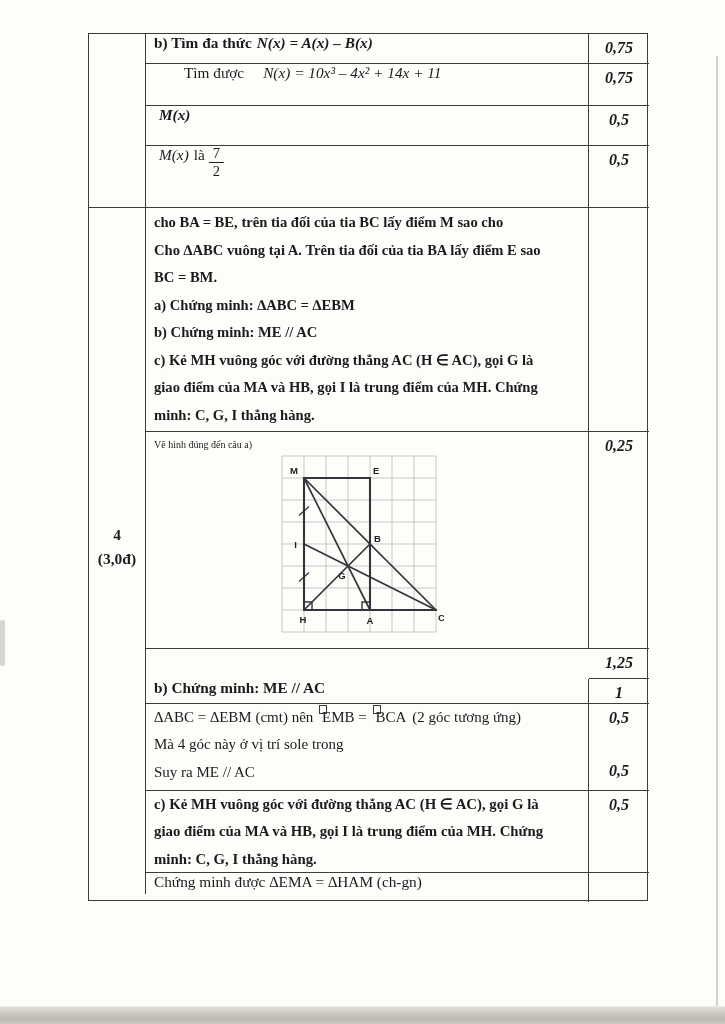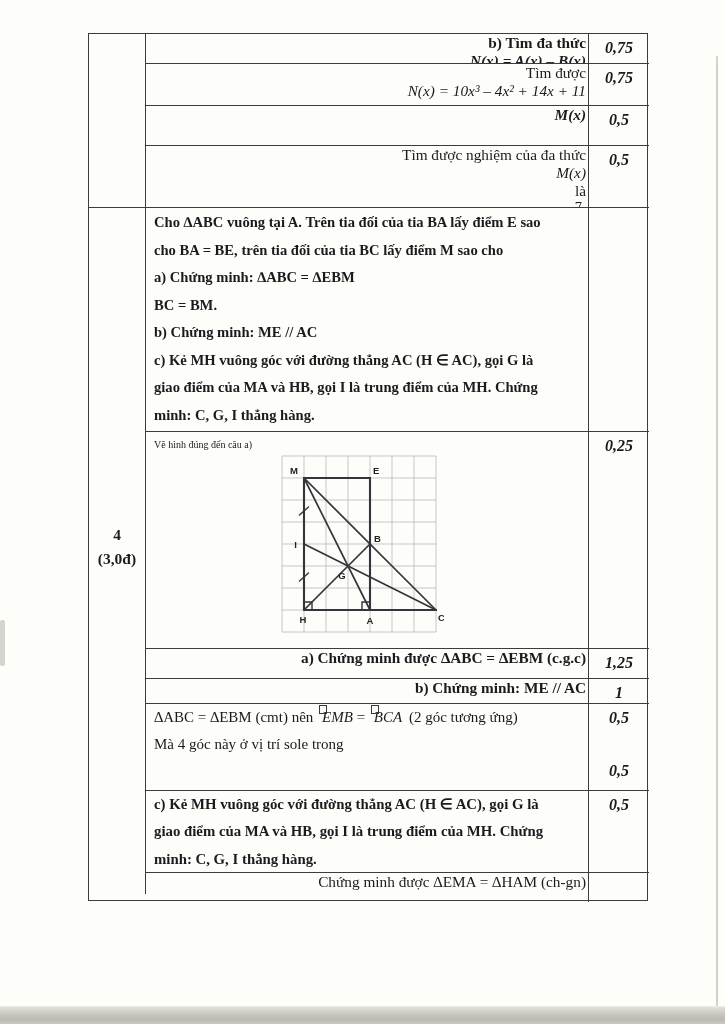--- a/index.html
+++ b/index.html
@@ -19,38 +19,38 @@
         position:relative;overflow:hidden;}
   .cell.last-col{border-right:none;}
   .cell.last-row{border-bottom:none;}
   .qcol-empty{grid-column:1;grid-row:1/5;}
   .qcol-4{grid-column:1;grid-row:5/12;border-bottom:none;
           display:flex;flex-direction:column;align-items:center;justify-content:center;
           gap:6px;font-weight:bold;font-size:15.5px;transform:translateY(-8px);}
   .content{grid-column:2;font-size:15.3px;padding-left:8px;padding-right:2px;}
   .score{grid-column:3;font-size:16px;font-weight:bold;font-style:italic;
          text-align:center;padding-top:5px;}
-  .vcenter{display:flex;align-items:flex-end;flex-direction:column;}
+  .vcenter{display:flex;align-items:flex-start;}
   .b{font-weight:bold;}
   .math{font-style:italic;margin-left:5px;}
   
   .lines{padding-top:1px;}
   .lines .ln{line-height:27.5px;white-space:nowrap;}
   .lines3 .ln{line-height:27.3px;white-space:nowrap;}
   .statement{font-weight:bold;font-size:14.6px;}
   .boldlines{font-weight:bold;font-size:14.8px;}
   
-  .indent{padding-left:38px;}
+  .indent{padding-left:38px;gap:14px;}
   
   .frac{display:inline-block;vertical-align:-11px;text-align:center;line-height:1.05;
         font-size:14.5px;font-style:normal;margin-left:4px;}
   .frac .num{display:block;padding:0 4px 1px;border-bottom:1.4px solid #222;}
   .frac .den{display:block;padding-top:1px;}
   
-  .ang{font-style:italic;position:relative;margin-left:4px;padding-left:1px;}
+  .ang{position:relative;margin-left:4px;padding-left:1px;}
   .ang::before{content:"";position:absolute;left:-2px;top:-4px;width:6px;height:7px;
                border:1px solid #3a3a3a;}
   
   .fig-caption{position:absolute;top:4px;left:8px;font-size:10px;line-height:18px;white-space:nowrap;}
   .fig-svg{position:absolute;left:130px;top:22px;}
   
   .score-rel{padding-top:0;}
   .score-rel .s1{position:absolute;top:5px;left:0;right:0;text-align:center;}
   .score-rel .s2{position:absolute;top:58px;left:0;right:0;text-align:center;}
   
@@ -86,35 +86,34 @@
       <span class="math">N(x) = 10x³ – 4x² + 14x + 11</span>
     </div>
     <div class="cell score last-col" style="grid-row:2">0,75</div>
 
     <div class="cell content vcenter" style="grid-row:3">
       <span class="math b">M(x)</span>
     </div>
     <div class="cell score last-col" style="grid-row:3">0,5</div>
 
     <div class="cell content vcenter" style="grid-row:4">
-      <span>Tìm được nghiệm của đa thức</span>
       <span class="math">M(x)</span>
       <span style="margin-left:5px">là</span>
       <span class="frac">
           <span class="num">7</span>
           <span class="den">2</span>
         </span>
     </div>
     <div class="cell score last-col" style="grid-row:4">0,5</div>
 
     <div class="cell content lines statement" style="grid-row:5">
+      <div class="ln">cho BA = BE, trên tia đối của tia BC lấy điểm M sao cho</div>
       <div class="ln">Cho ∆ABC vuông tại A. Trên tia đối của tia BA lấy điểm E sao</div>
-      <div class="ln">cho BA = BE, trên tia đối của tia BC lấy điểm M sao cho</div>
+      <div class="ln">BC = BM.</div>
       <div class="ln">a) Chứng minh: ∆ABC = ∆EBM</div>
-      <div class="ln">BC = BM.</div>
       <div class="ln">b) Chứng minh: ME // AC</div>
       <div class="ln">c) Kẻ MH vuông góc với đường thẳng AC (H ∈ AC), gọi G là</div>
       <div class="ln">giao điểm của MA và HB, gọi I là trung điểm của MH. Chứng</div>
       <div class="ln">minh: C, G, I thẳng hàng.</div>
     </div>
     <div class="cell score last-col" style="grid-row:5"></div>
 
     <div class="cell content" style="grid-row:6">
       <div class="fig-caption">Vẽ hình đúng đến câu a)</div>
       <svg class="fig-svg" width="168" height="182" viewBox="0 0 168 182">
@@ -161,35 +160,35 @@
           <text x="21" y="94" text-anchor="end">I</text>
           <text x="66" y="125" text-anchor="middle">G</text>
           <text x="27" y="169" text-anchor="middle">H</text>
           <text x="94" y="170" text-anchor="middle">A</text>
           <text x="162" y="167" text-anchor="start">C</text>
         </g>
       </svg>
     </div>
     <div class="cell score last-col" style="grid-row:6">0,25</div>
 
-    <div class="cell content vcenter b" style="grid-row:7">a) Chứng minh được ∆ABC = ∆EBM (c.g.c)</div>
     <div class="cell score last-col" style="grid-row:7">1,25</div>
 
     <div class="cell content vcenter b" style="grid-row:8">b) Chứng minh: ME // AC</div>
     <div class="cell score last-col" style="grid-row:8">1</div>
 
     <div class="cell content lines3" style="grid-row:9;font-size:15px">
       <div class="ln">
         <span>∆ABC = ∆EBM (cmt) nên</span>
         <span class="ang">EMB</span>
         <span>=</span>
         <span class="ang">BCA</span>
         <span style="margin-left:3px">(2 góc tương ứng)</span>
       </div>
       <div class="ln">Mà 4 góc này ở vị trí sole trong</div>
+      <div class="ln">Suy ra ME // AC</div>
     </div>
     <div class="cell score last-col score-rel" style="grid-row:9">
       <div class="s1">0,5</div>
       <div class="s2">0,5</div>
     </div>
 
     <div class="cell content lines3 boldlines" style="grid-row:10">
       <div class="ln">c) Kẻ MH vuông góc với đường thẳng AC (H ∈ AC), gọi G là</div>
       <div class="ln">giao điểm của MA và HB, gọi I là trung điểm của MH. Chứng</div>
       <div class="ln">minh: C, G, I thẳng hàng.</div>

